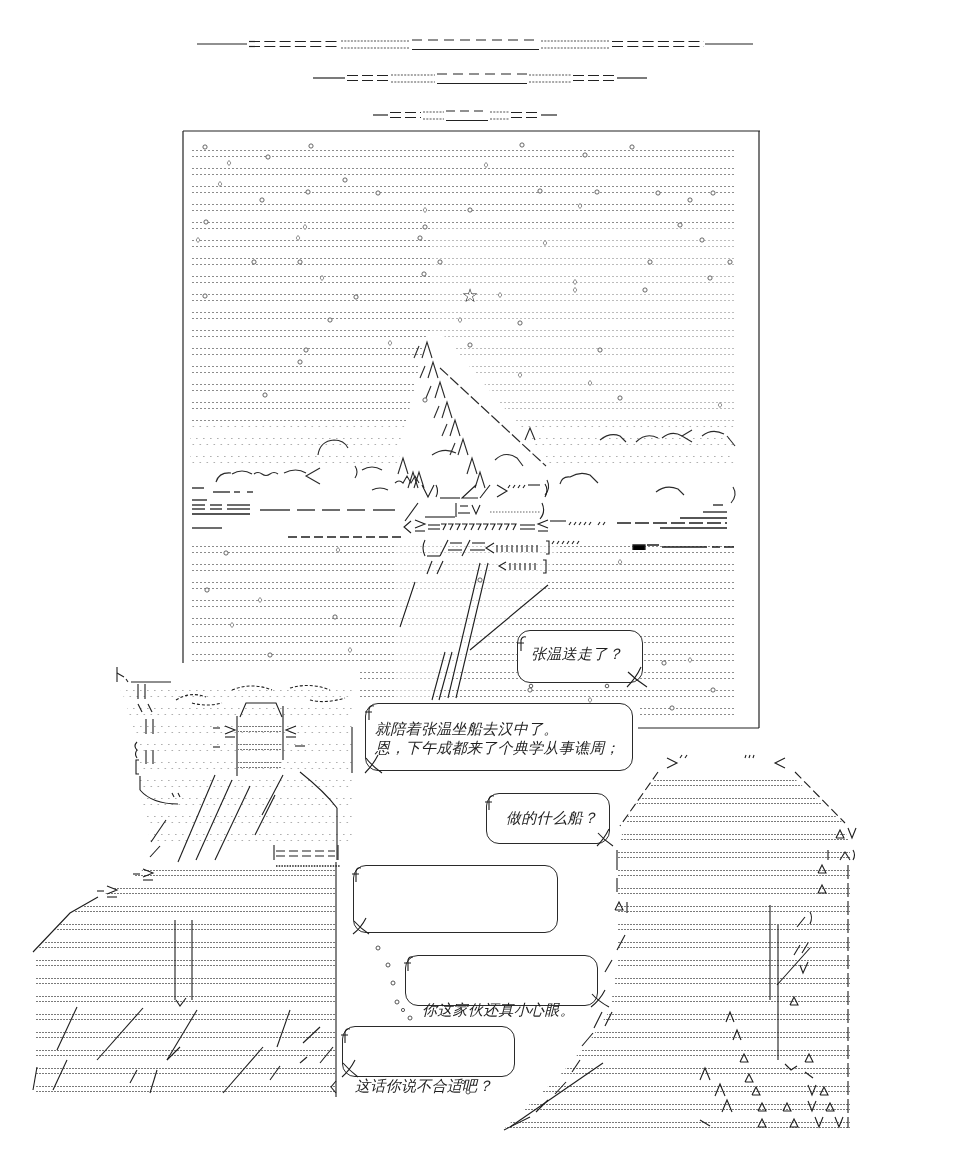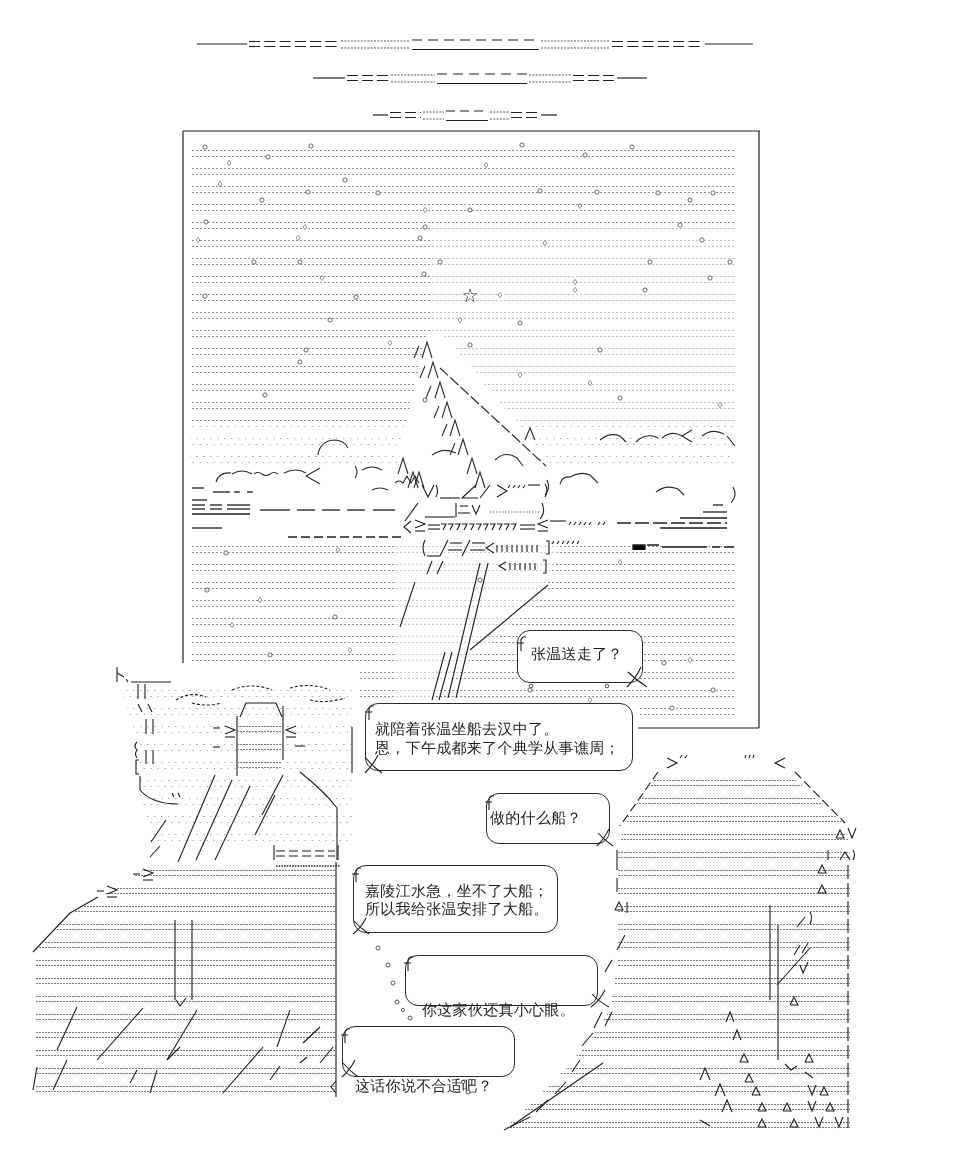--- a/index.html
+++ b/index.html
@@ -9,21 +9,21 @@
   }
   svg.layer { position:absolute; left:0; top:0; }
   .bubble {
     position:absolute; background:#ffffff; border:1px solid #2a2a2a;
     border-radius:13px; box-sizing:border-box;
   }
   .bubble-text {
     position:absolute; font-size:15px; line-height:19px; color:#1e1e1e;
     letter-spacing:0.3px; white-space:nowrap;
   }
-  .bubble-text span { display:block; }
+  .bubble-text span { display:block;font-style:italic; }
   .star { font-family:"DejaVu Sans", sans-serif; }
 </style>
 </head>
 <body>
 
 <div id="canvas">
 
   <svg class="layer" width="957" height="1162" viewBox="0 0 957 1162">
     <defs>
       <pattern id="dots" width="4" height="18" patternUnits="userSpaceOnUse">
@@ -467,29 +467,25 @@
     <span>张温送走了？</span>
   </div>
 
   <div class="bubble" style="left:365px; top:703px; width:268px; height:68px;"></div>
   <div class="bubble-text" style="left:375px; top:719px;">
     <span>就陪着张温坐船去汉中了。</span>
     <span>恩，下午成都来了个典学从事谯周；</span>
   </div>
 
   <div class="bubble" style="left:486px; top:793px; width:124px; height:51px;"></div>
-  <div class="bubble-text" style="left:490px; top:808px;">
+  <div class="bubble-text" style="left:506px; top:808px;">
     <span>做的什么船？</span>
   </div>
 
   <div class="bubble" style="left:353px; top:865px; width:205px; height:68px;"></div>
-  <div class="bubble-text" style="left:365px; top:882px; line-height:18px;">
-    <span>嘉陵江水急，坐不了大船；</span>
-    <span>所以我给张温安排了大船。</span>
-  </div>
 
   <div class="bubble" style="left:405px; top:955px; width:193px; height:51px;"></div>
   <div class="bubble-text" style="left:422px; top:972px;margin-top:28px;">
     <span>你这家伙还真小心眼。</span>
   </div>
 
   <div class="bubble" style="left:342px; top:1026px; width:173px; height:51px;"></div>
   <div class="bubble-text" style="left:355px; top:1076px;">
     <span>这话你说不合适吧？</span>
   </div>

